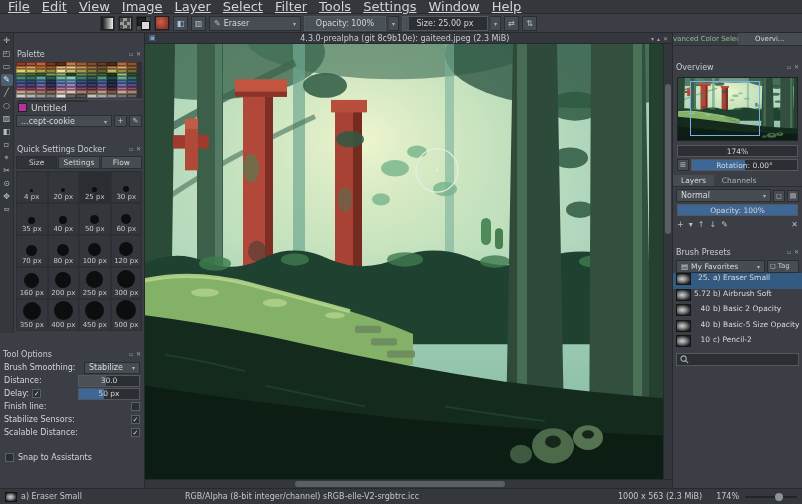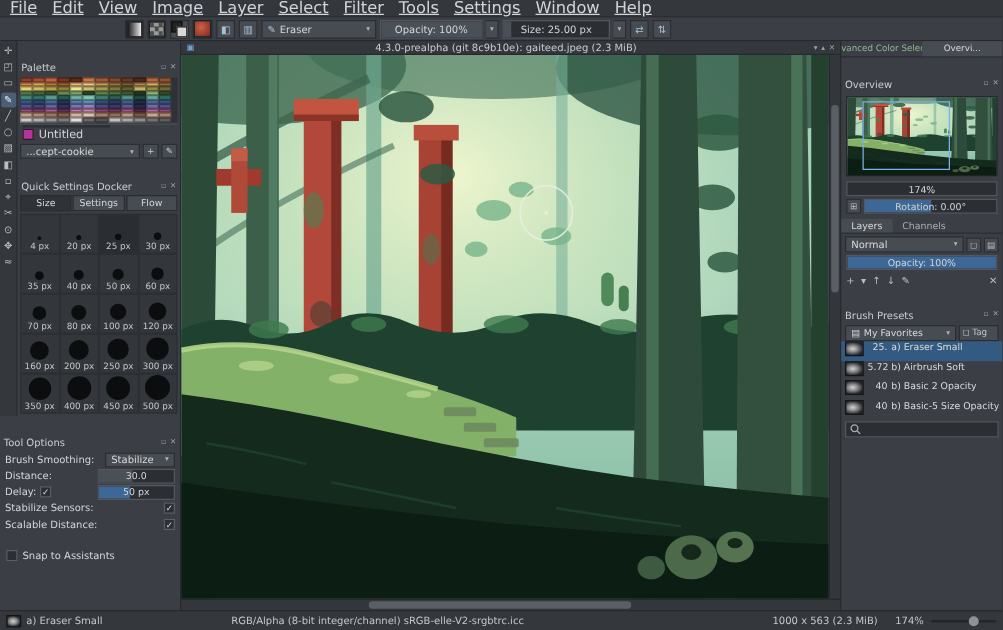--- a/index.html
+++ b/index.html
@@ -533,20 +533,24 @@
           <span class="lbl">Delay:</span>
           <div class="cb">
               <span>✓</span>
             </div>
           <div class="kbar to-slider">
             <div class="fill blue" style="width:42%"></div>
             <span>50 px</span>
           </div>
         </div>
         <div class="to-row">
+          <span class="lbl">Finish line:</span>
+          <div class="cb push-right"></div>
+        </div>
+        <div class="to-row">
           <span class="lbl">Stabilize Sensors:</span>
           <div class="cb push-right">
               <span>✓</span>
             </div>
         </div>
         <div class="to-row">
           <span class="lbl">Scalable Distance:</span>
           <div class="cb push-right">
               <span>✓</span>
             </div>
@@ -784,20 +788,25 @@
             <span class="pnum">40</span>
             <span class="pname">b) Basic 2 Opacity</span>
           </div>
 
           <div class="preset-row">
             <div class="pthumb"></div>
             <span class="pnum">40</span>
             <span class="pname">b) Basic-5 Size Opacity</span>
           </div>
 
+          <div class="preset-row">
+            <div class="pthumb"></div>
+            <span class="pnum">10</span>
+            <span class="pname">c) Pencil-2</span>
+          </div>
         </div>
       <div class="search-row">
         <svg width="9" height="9" viewBox="0 0 10 10">
           <circle cx="4" cy="4" r="3" fill="none" stroke="#a8adb2" stroke-width="1.2"></circle>
           <line x1="6.3" y1="6.3" x2="9" y2="9" stroke="#a8adb2" stroke-width="1.2"></line>
         </svg>
         <input type="text" style="">
       </div>
     </div>
   </div>

